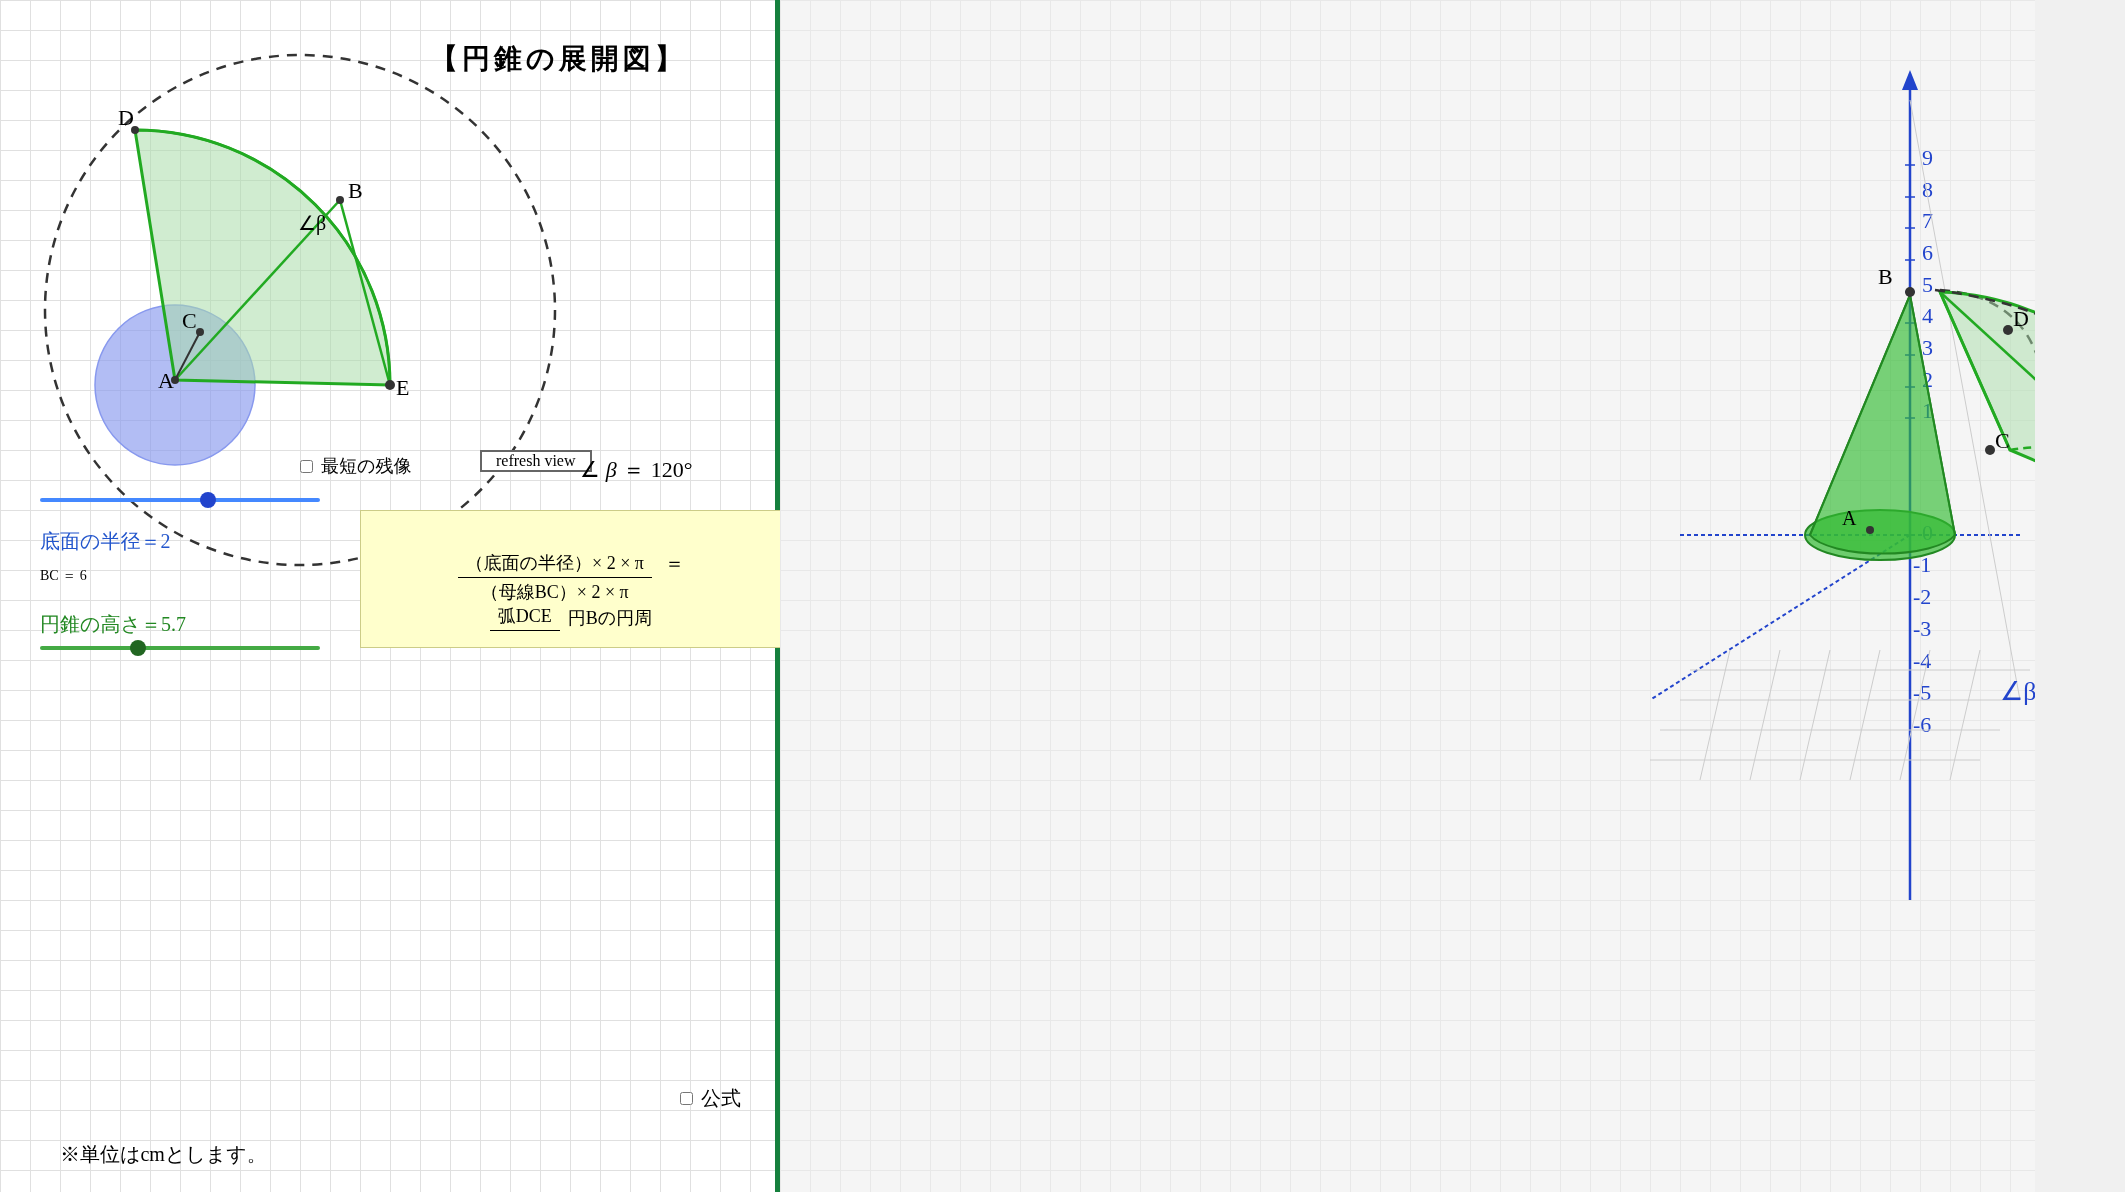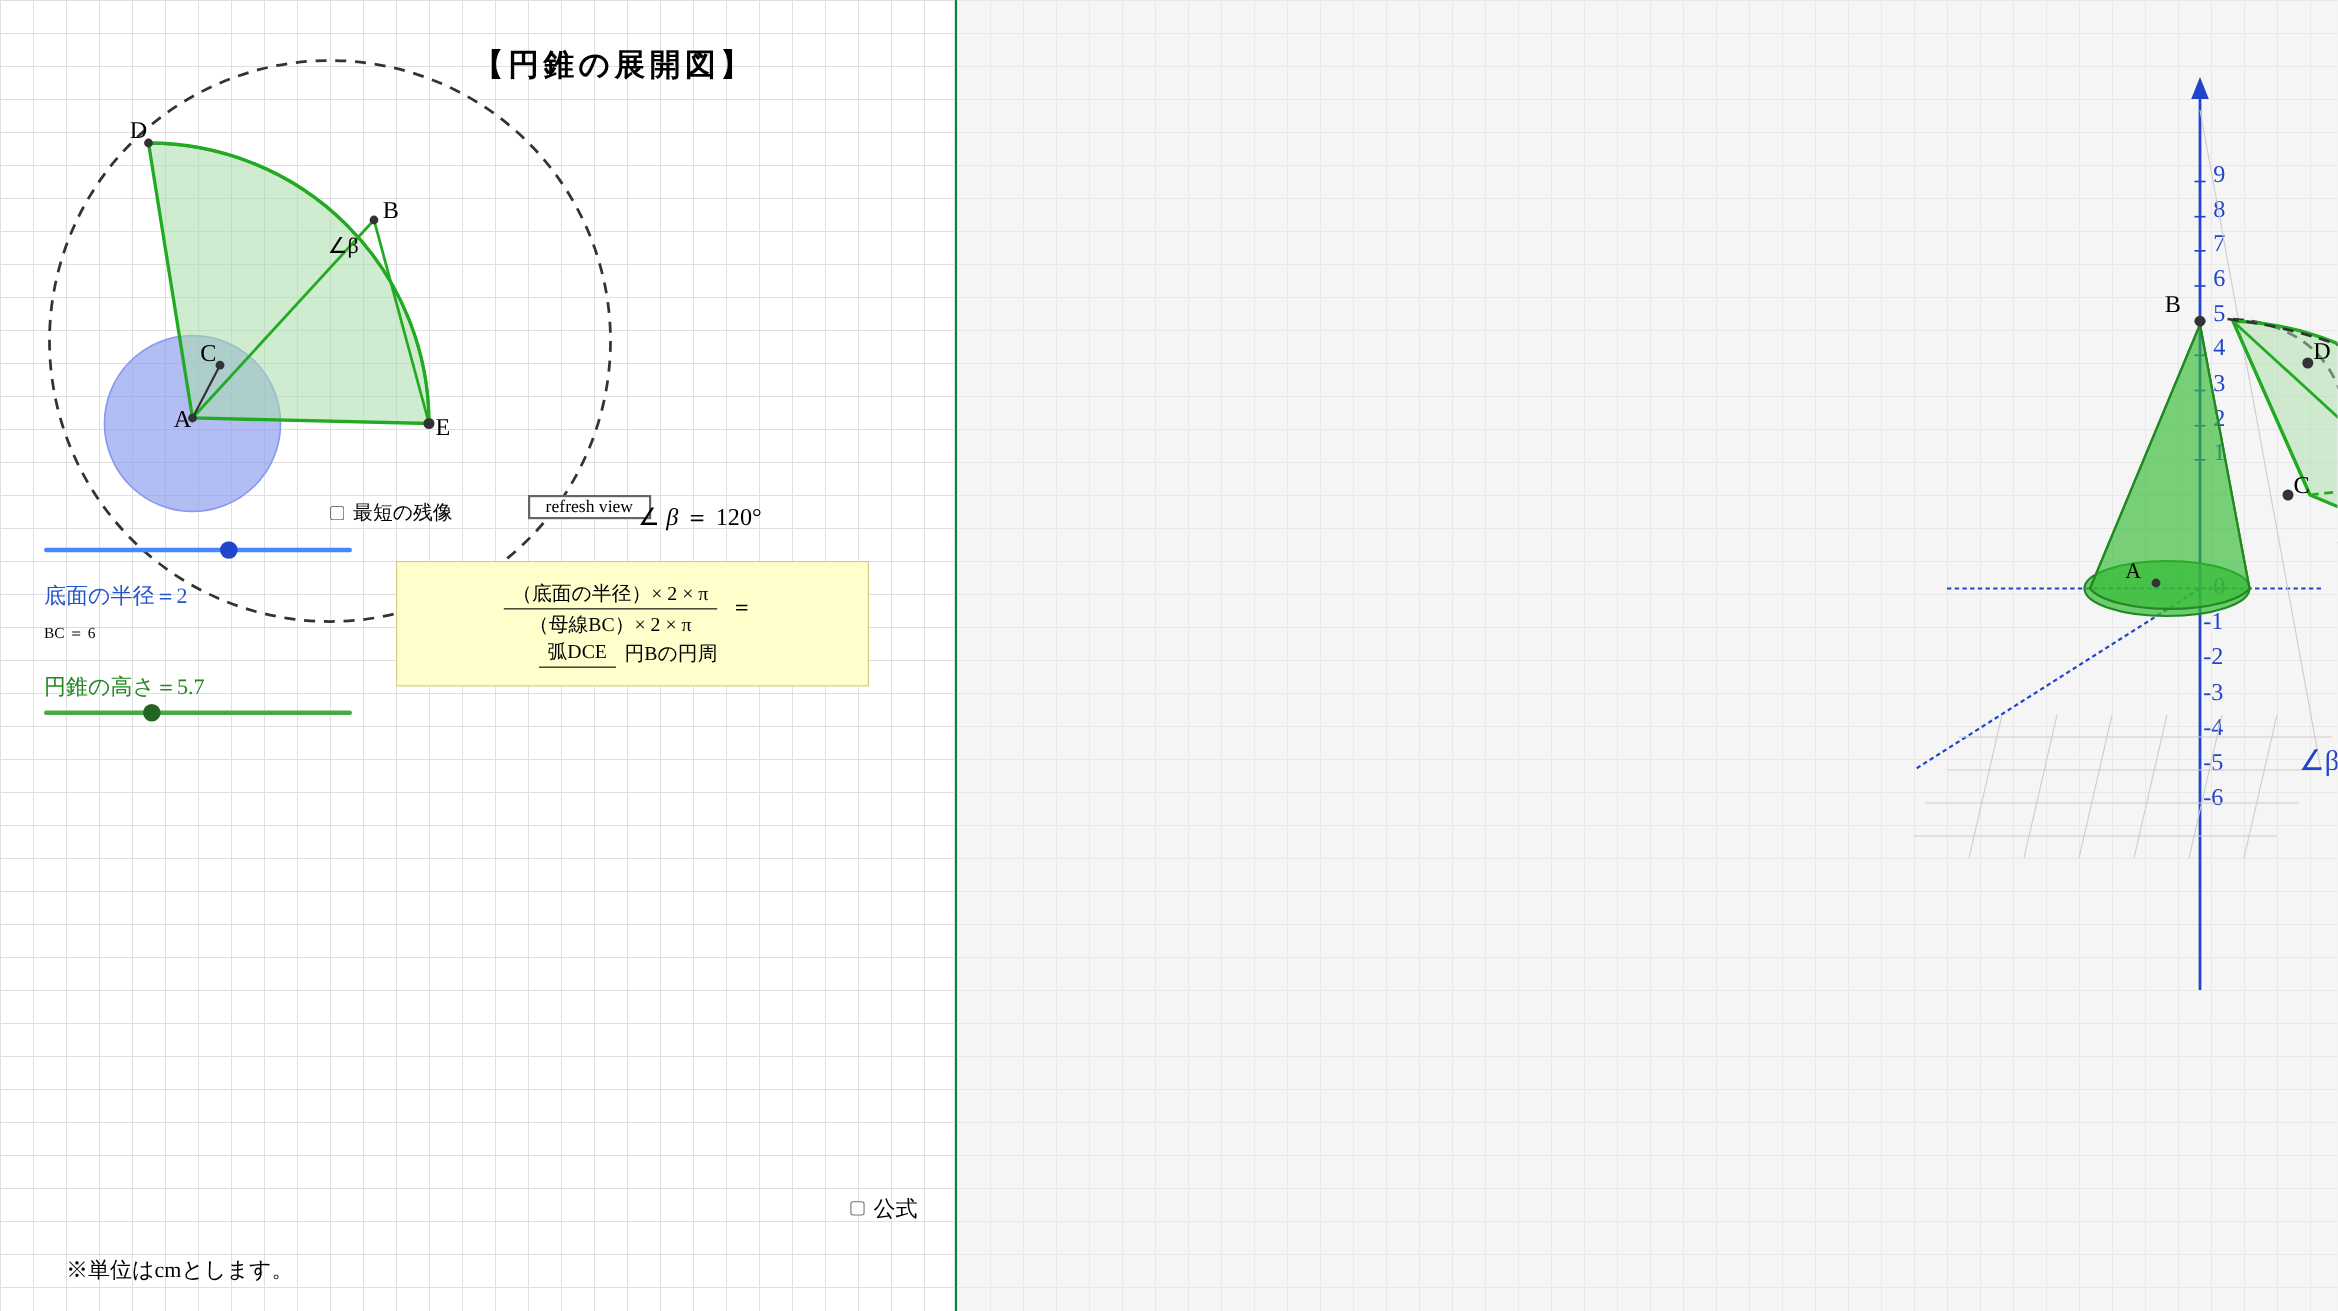--- a/index.html
+++ b/index.html
@@ -6,25 +6,25 @@
     body {
       background: #f0f0f0;
       font-family: serif;
       width: 2125px;
       height: 1192px;
       overflow: hidden;
       display: flex;
     }
 
     .left-panel {
-      width: 870px;
+      width: 780px;
       height: 1192px;
       background: white;
       position: relative;
-      border-right: 2px solid #15803d;
+      border-right: 5px solid #15803d;
     }
 
     .grid-bg {
       position: absolute;
       top: 0; left: 0; right: 0; bottom: 0;
       background-image:
         linear-gradient(to right, #e0e0e0 1px, transparent 1px),
         linear-gradient(to bottom, #e0e0e0 1px, transparent 1px);
       background-size: 30px 30px;
     }
@@ -145,20 +145,21 @@
       font-size: 18px;
       text-align: center;
     }
 
     .formula-fraction {
       display: flex;
       flex-direction: column;
       align-items: center;
       display: inline-flex;
       vertical-align: middle;
+      margin-top: 24px;
     }
 
     .formula-num {
       border-bottom: 1.5px solid black;
       padding-bottom: 2px;
       padding: 0 8px 2px;
     }
 
     .formula-den {
       padding-top: 2px;

